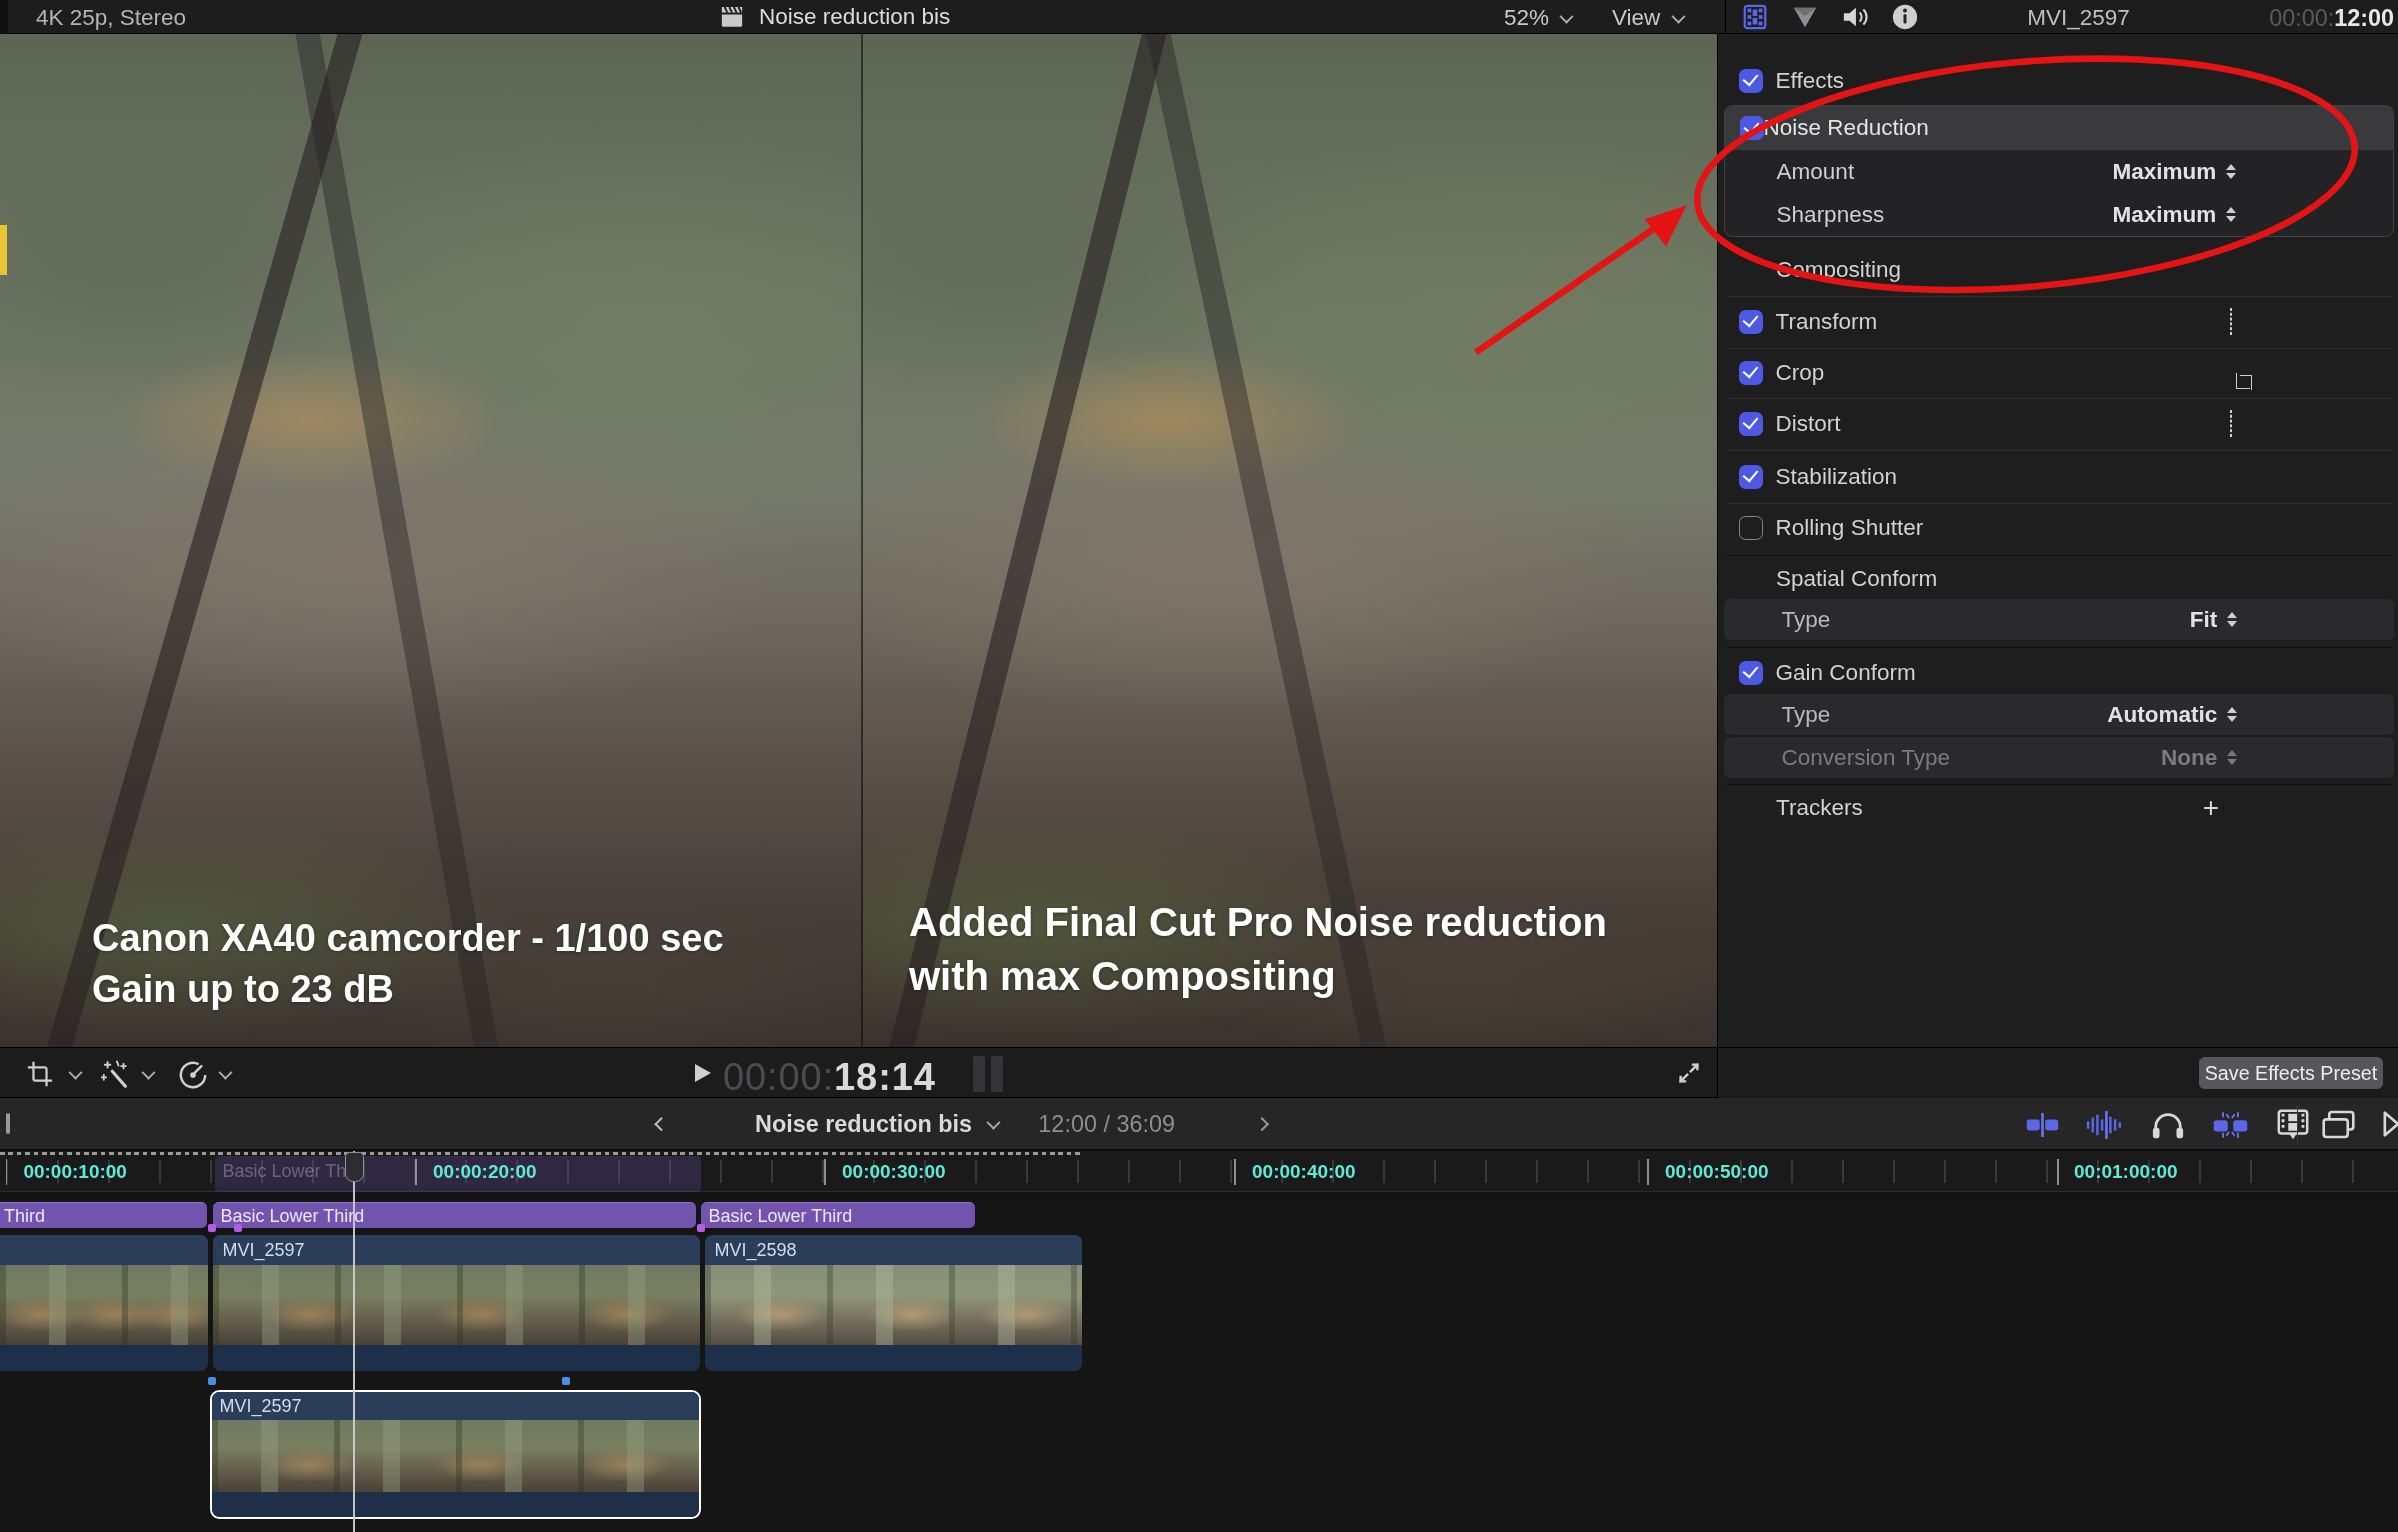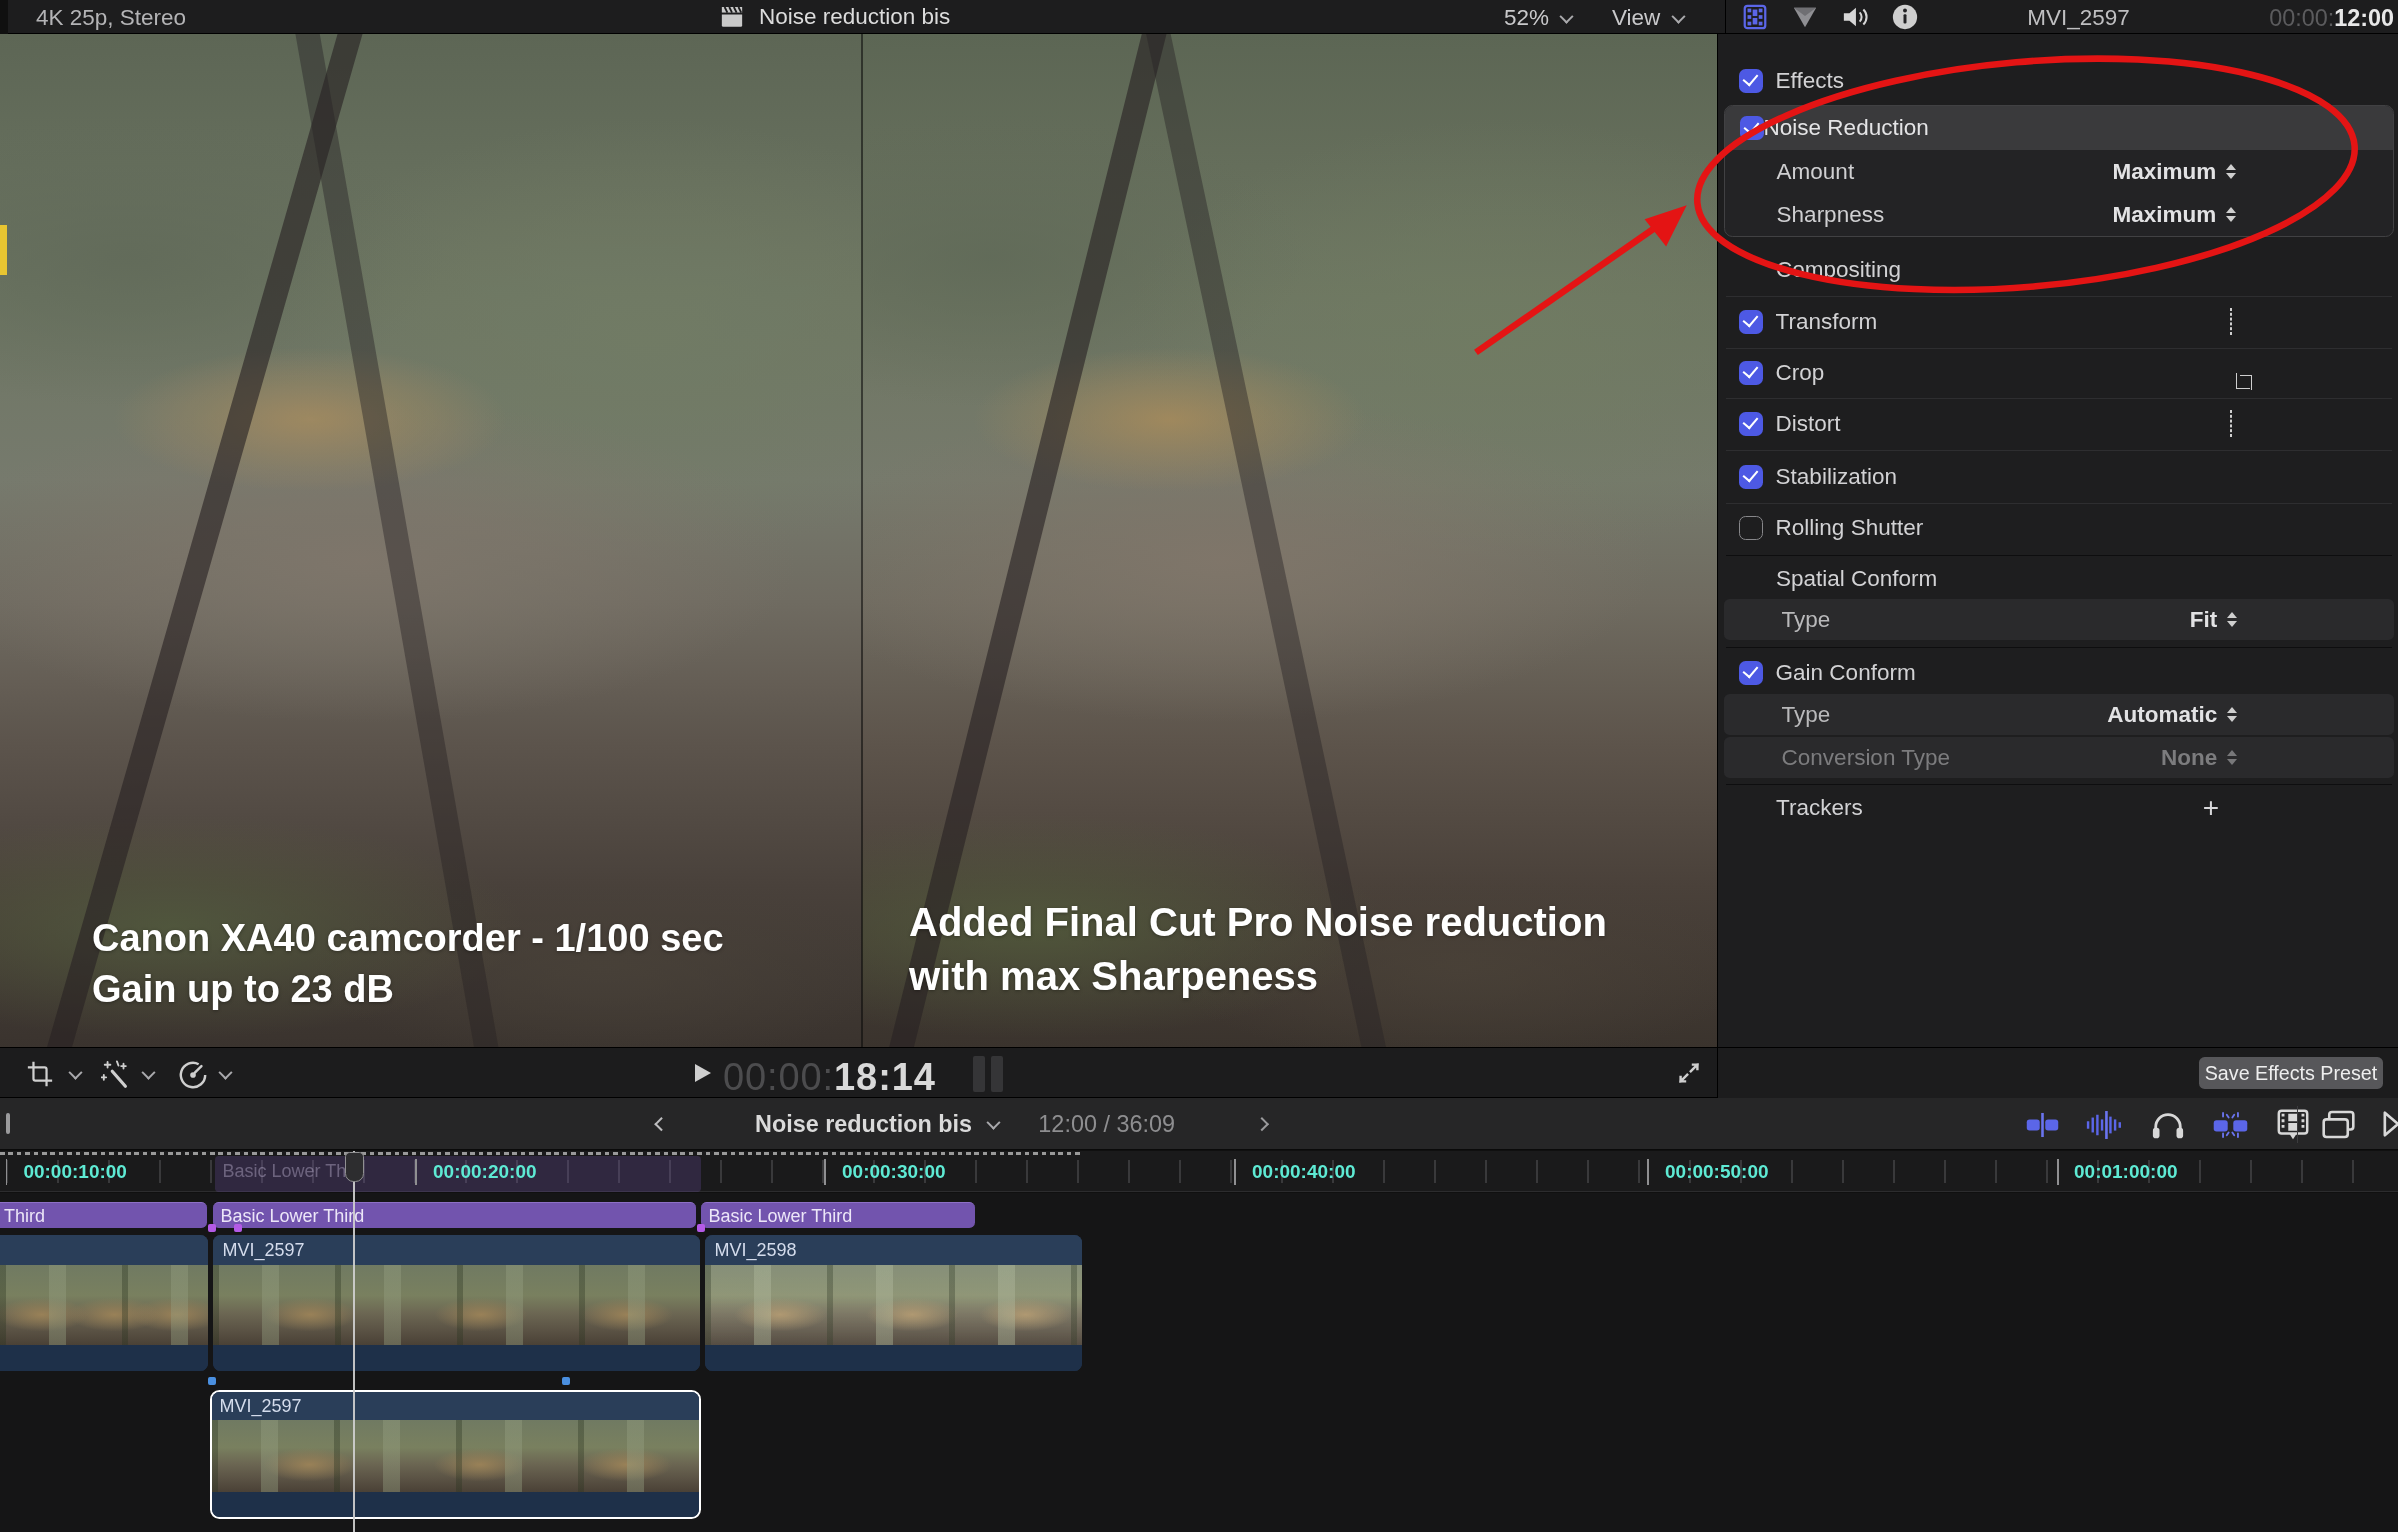--- a/index.html
+++ b/index.html
@@ -204,21 +204,21 @@
     <div class="branch" style="left:141px; transform:rotate(14deg);"></div>
     <div class="branch" style="left:403px; transform:rotate(-12deg); opacity:.7;"></div>
   </div>
   <div class="seam"></div>
   <div class="overlay-text" id="ovl-left">
     <div>Canon XA40 camcorder - 1/100 sec</div>
     <div>Gain up to 23 dB</div>
   </div>
   <div class="overlay-text" id="ovl-right">
     <div>Added Final Cut Pro Noise reduction</div>
-    <div>with max Sharpeness</div>
+    <div>with max Compositing</div>
   </div>
 </div>
 <div id="yellowtag"></div>
 
 <div id="vtoolbar">
   <svg class="ic vt-icon" style="left:26px;" width="28" height="28" viewBox="0 0 30 30">
     <path fill="none" stroke="#cfcfcf" stroke-width="2.4" d="M8 2v18a2 2 0 0 0 2 2h18"></path>
     <path fill="none" stroke="#cfcfcf" stroke-width="2.4" d="M2 8h18a2 2 0 0 1 2 2v18"></path>
   </svg>
   <span class="chev c-down vt-icon" style="left:69px; top:20.6px;"></span>

